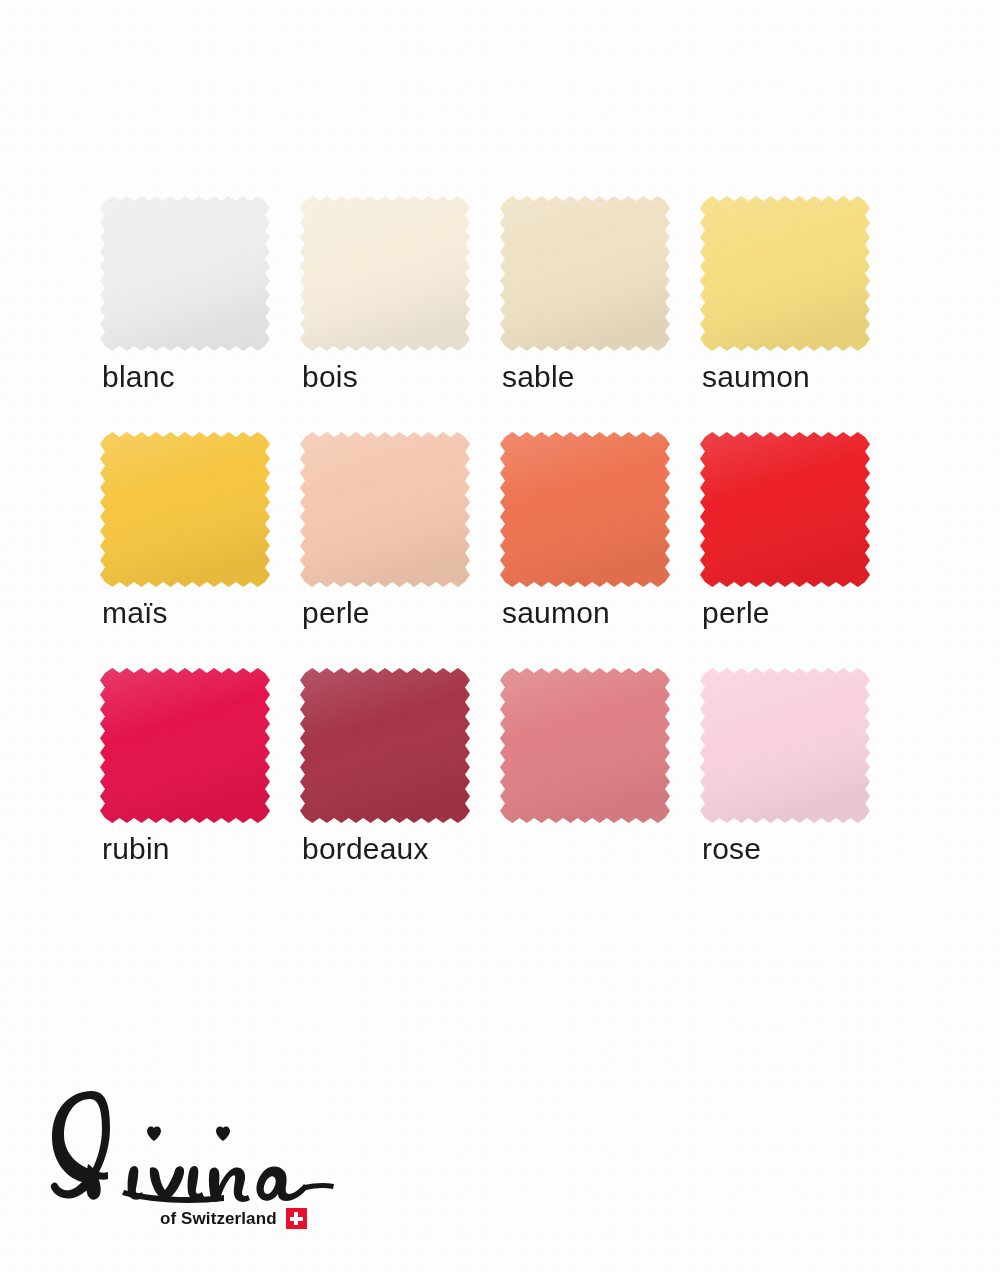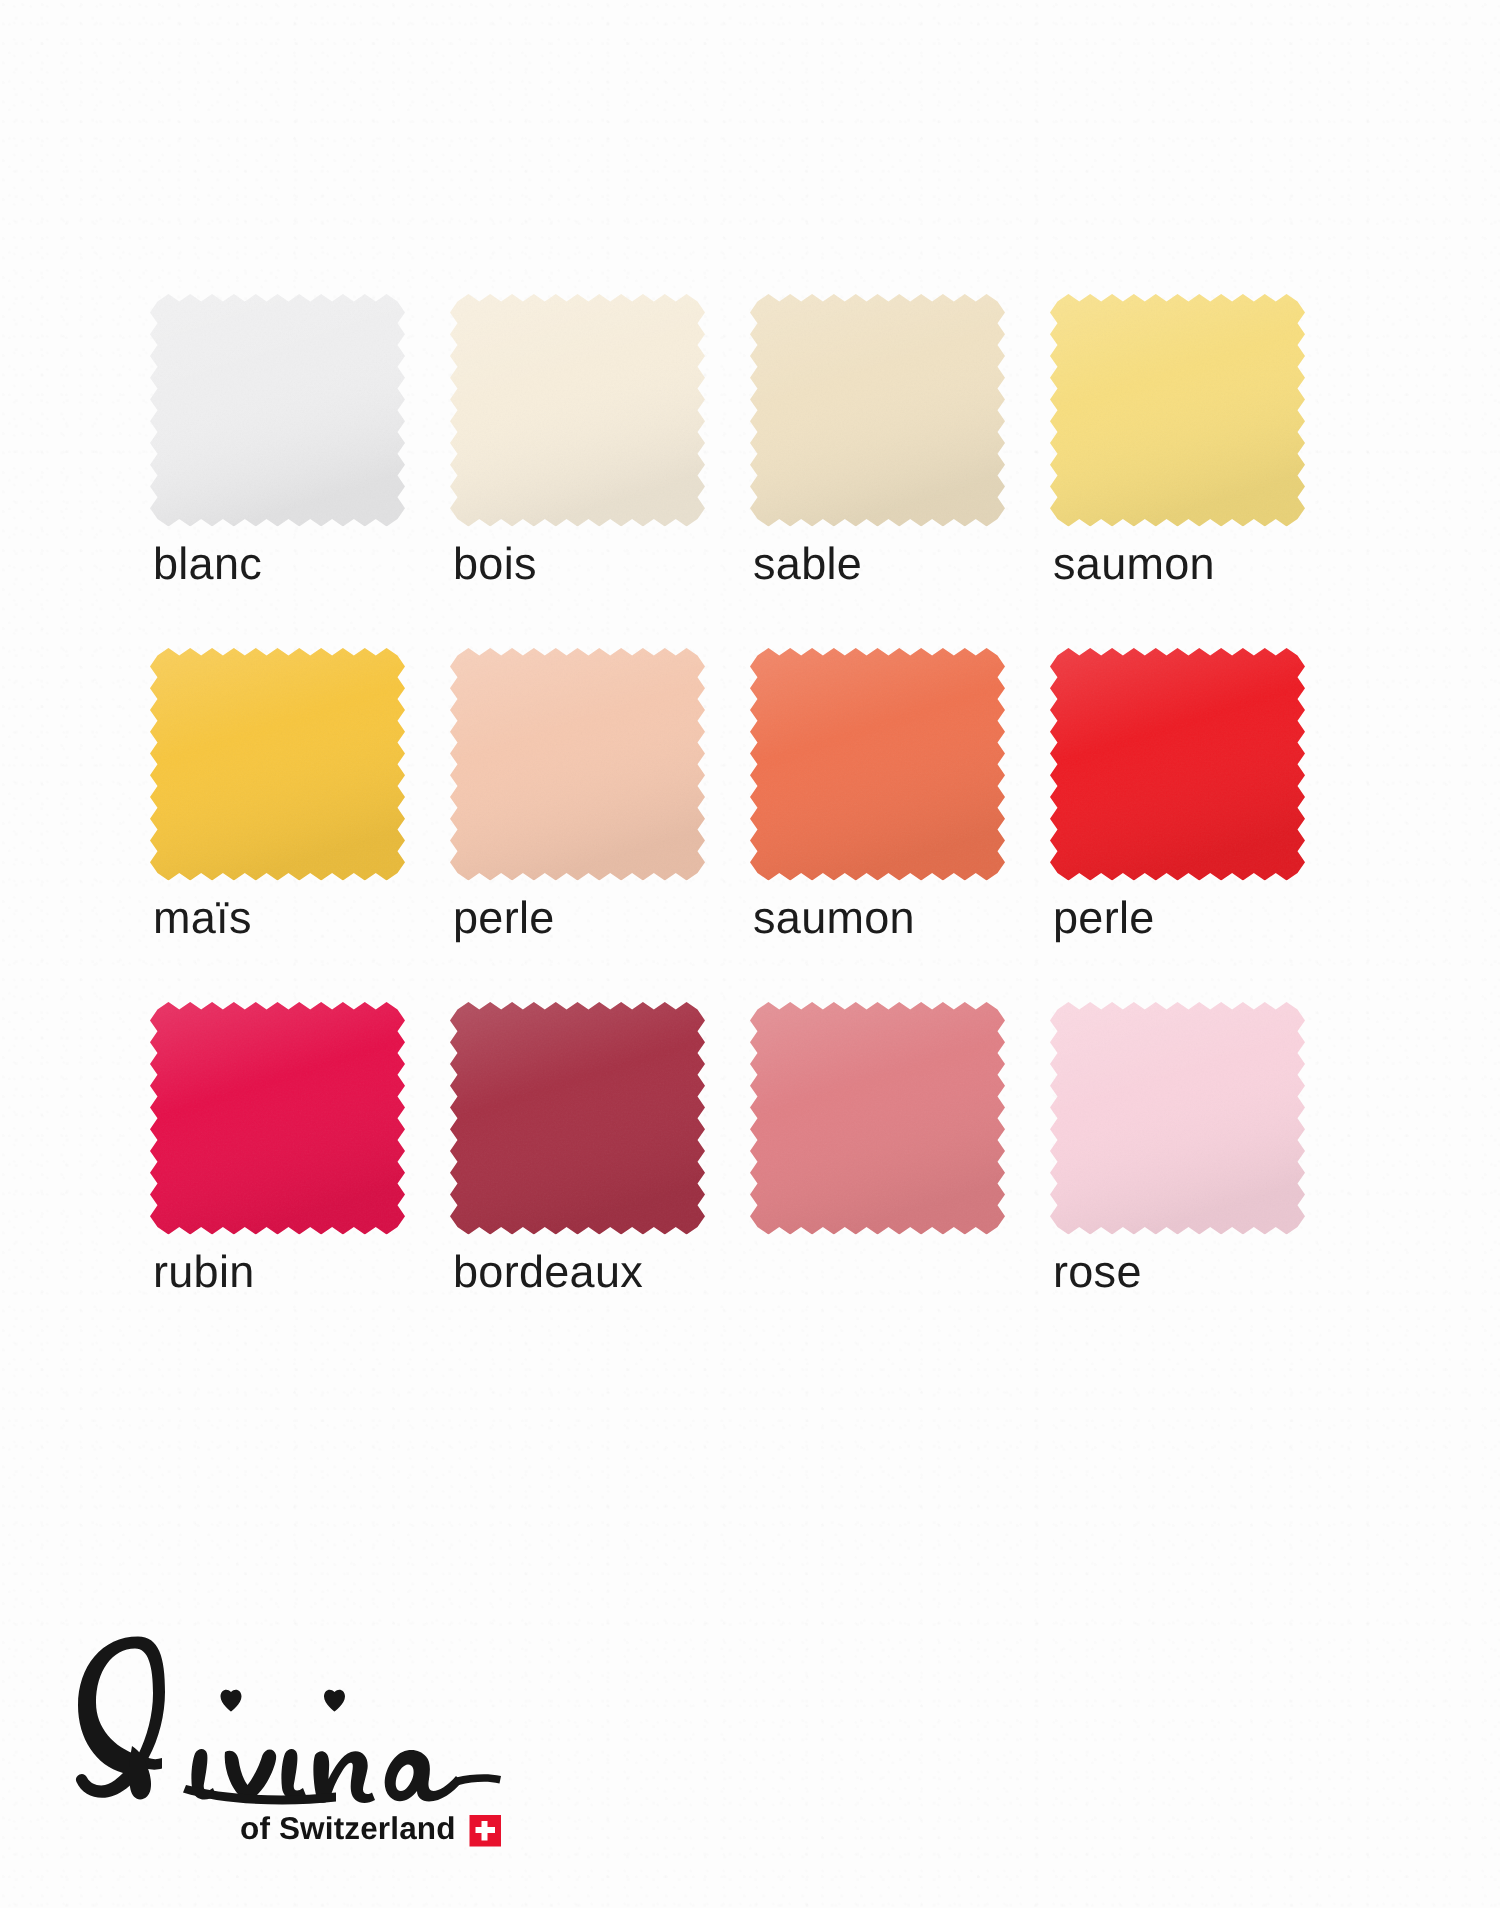--- a/index.html
+++ b/index.html
@@ -80,21 +80,21 @@
   #logo-mark { display: block; }
   #logo-sub {
     position: absolute;
     left: 122px;
     top: 123px;
     display: flex;
     align-items: center;
     gap: 9px;
   }
   #logo-sub-text {
-    font-size: 21px;
+    font-size: 17px;
     font-weight: bold;
     color: #141414;
     letter-spacing: 0.1px;
   }
   .swiss-flag {
     width: 21px;
     height: 21px;
     background: #e8112d;
     position: relative;
     flex: 0 0 auto;

